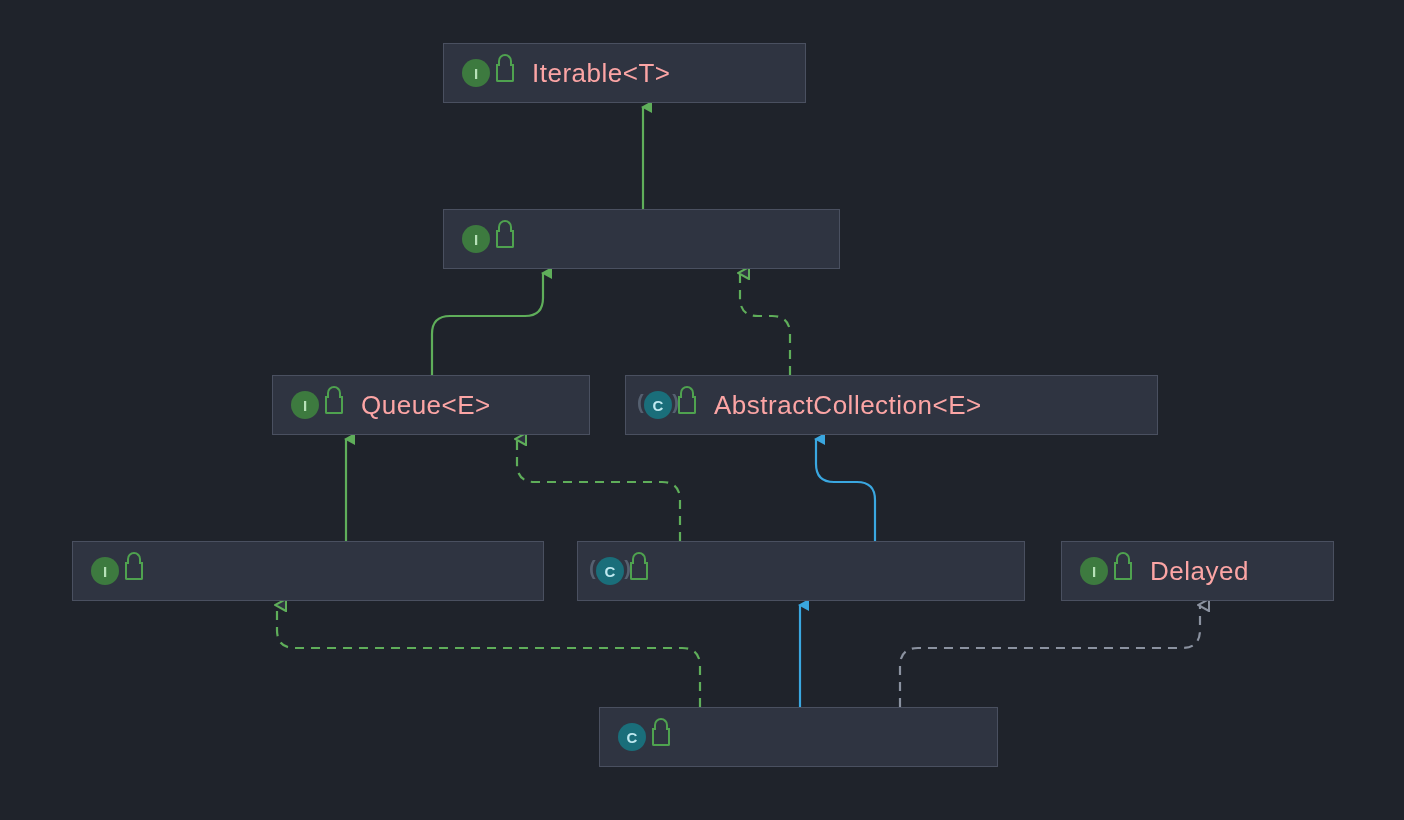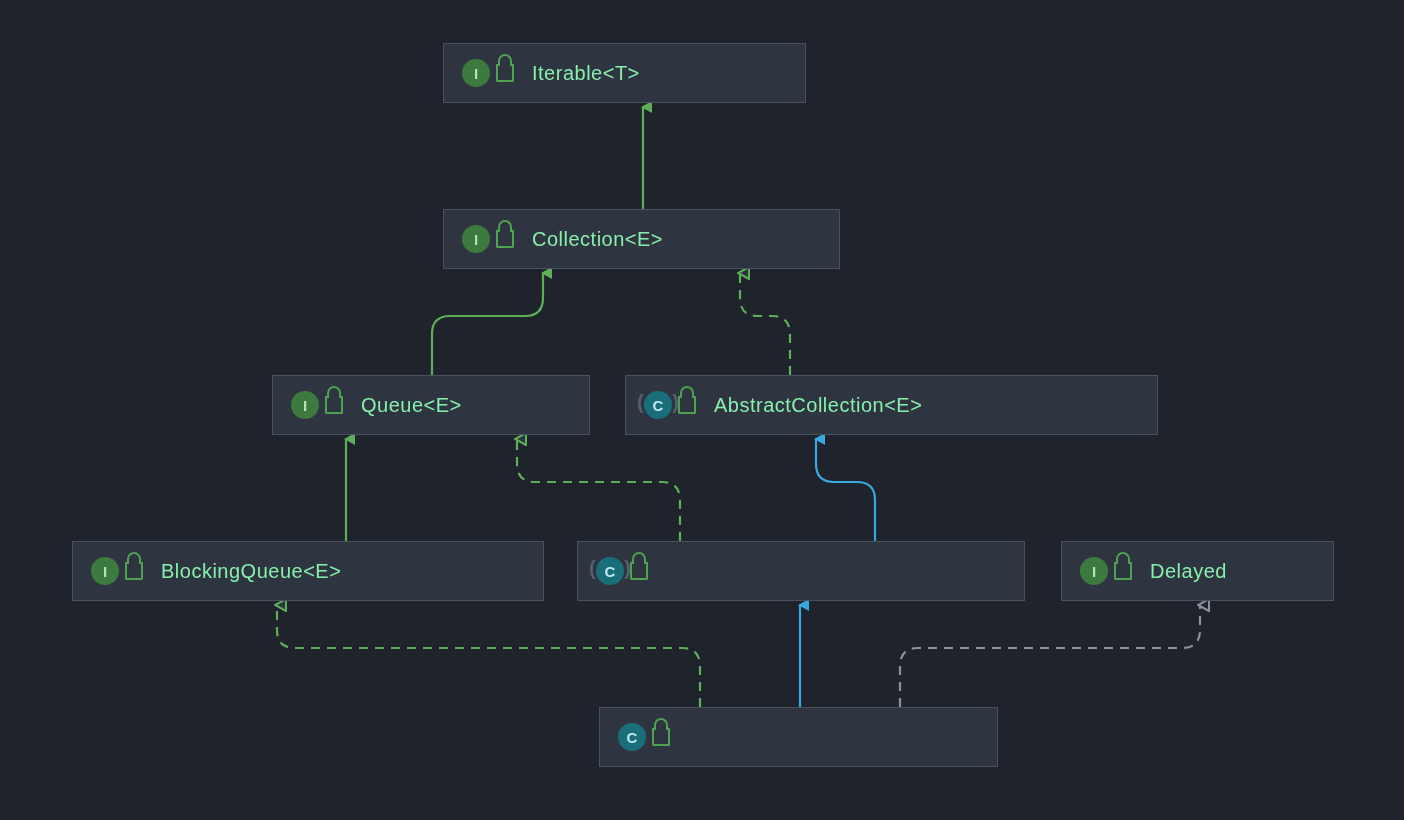--- a/index.html
+++ b/index.html
@@ -8,21 +8,21 @@
   .node{position:absolute;box-sizing:border-box;background:#2f3441;border:1px solid #4a5060;display:flex;align-items:center;padding:0 18px;height:60px}
   .node .type-badge{width:28px;height:28px;border-radius:14px;display:flex;align-items:center;justify-content:center;font-weight:700;font-size:15px;margin-right:6px;flex:0 0 auto}
   .node .type-badge.int{background:#3d7a3f;color:#b7e2b8}
   .node .type-badge.cls{background:#1a6e7a;color:#bfe9f0}
   .node .aparens{position:relative}
   .node .aparens::before,.node .aparens::after{position:absolute;top:0;font-size:20px;font-weight:700;color:#556070}
   .node .aparens::before{content:"(";left:-7px}
   .node .aparens::after{content:")";right:-7px}
   .node .lock{width:14px;height:16px;border:2px solid #4fa24f;border-top:none;border-radius:0 0 2px 2px;position:relative;margin-right:18px;flex:0 0 auto}
   .node .lock::before{content:"";position:absolute;width:10px;height:10px;border:2px solid #4fa24f;border-bottom:none;border-radius:10px 10px 0 0;left:0;top:-10px}
-  .node .label{color:#86efac;font-size:20px;letter-spacing:.5px;white-space:nowrap}
+  .node .label{color:#fca5a5;font-size:26px;letter-spacing:.5px;white-space:nowrap}
   
   .e{fill:none;stroke-width:2.2}
   .e.green{stroke:#5fae5a}
   .e.blue{stroke:#3aa7e0}
   .e.grey{stroke:#8b92a0}
   .e.dash{stroke-dasharray:9 7}
 </style>
 </head>
 <body>
 
@@ -65,39 +65,37 @@
 
 <div class="node" style="left:443px;top:43px;width:363px">
   <span class="type-badge int">I</span>
   <span class="lock"></span>
   <span class="label">Iterable&lt;T&gt;</span>
 </div>
 
 <div class="node" style="left:443px;top:209px;width:397px">
   <span class="type-badge int">I</span>
   <span class="lock"></span>
-  <span class="label">Collection&lt;E&gt;</span>
 </div>
 
 <div class="node" style="left:272px;top:375px;width:318px">
   <span class="type-badge int">I</span>
   <span class="lock"></span>
   <span class="label">Queue&lt;E&gt;</span>
 </div>
 
 <div class="node" style="left:625px;top:375px;width:533px">
   <span class="type-badge cls aparens">C</span>
   <span class="lock"></span>
   <span class="label">AbstractCollection&lt;E&gt;</span>
 </div>
 
 <div class="node" style="left:72px;top:541px;width:472px">
   <span class="type-badge int">I</span>
   <span class="lock"></span>
-  <span class="label">BlockingQueue&lt;E&gt;</span>
 </div>
 
 <div class="node" style="left:577px;top:541px;width:448px">
   <span class="type-badge cls aparens">C</span>
   <span class="lock"></span>
 </div>
 
 <div class="node" style="left:1061px;top:541px;width:273px">
   <span class="type-badge int">I</span>
   <span class="lock"></span>

